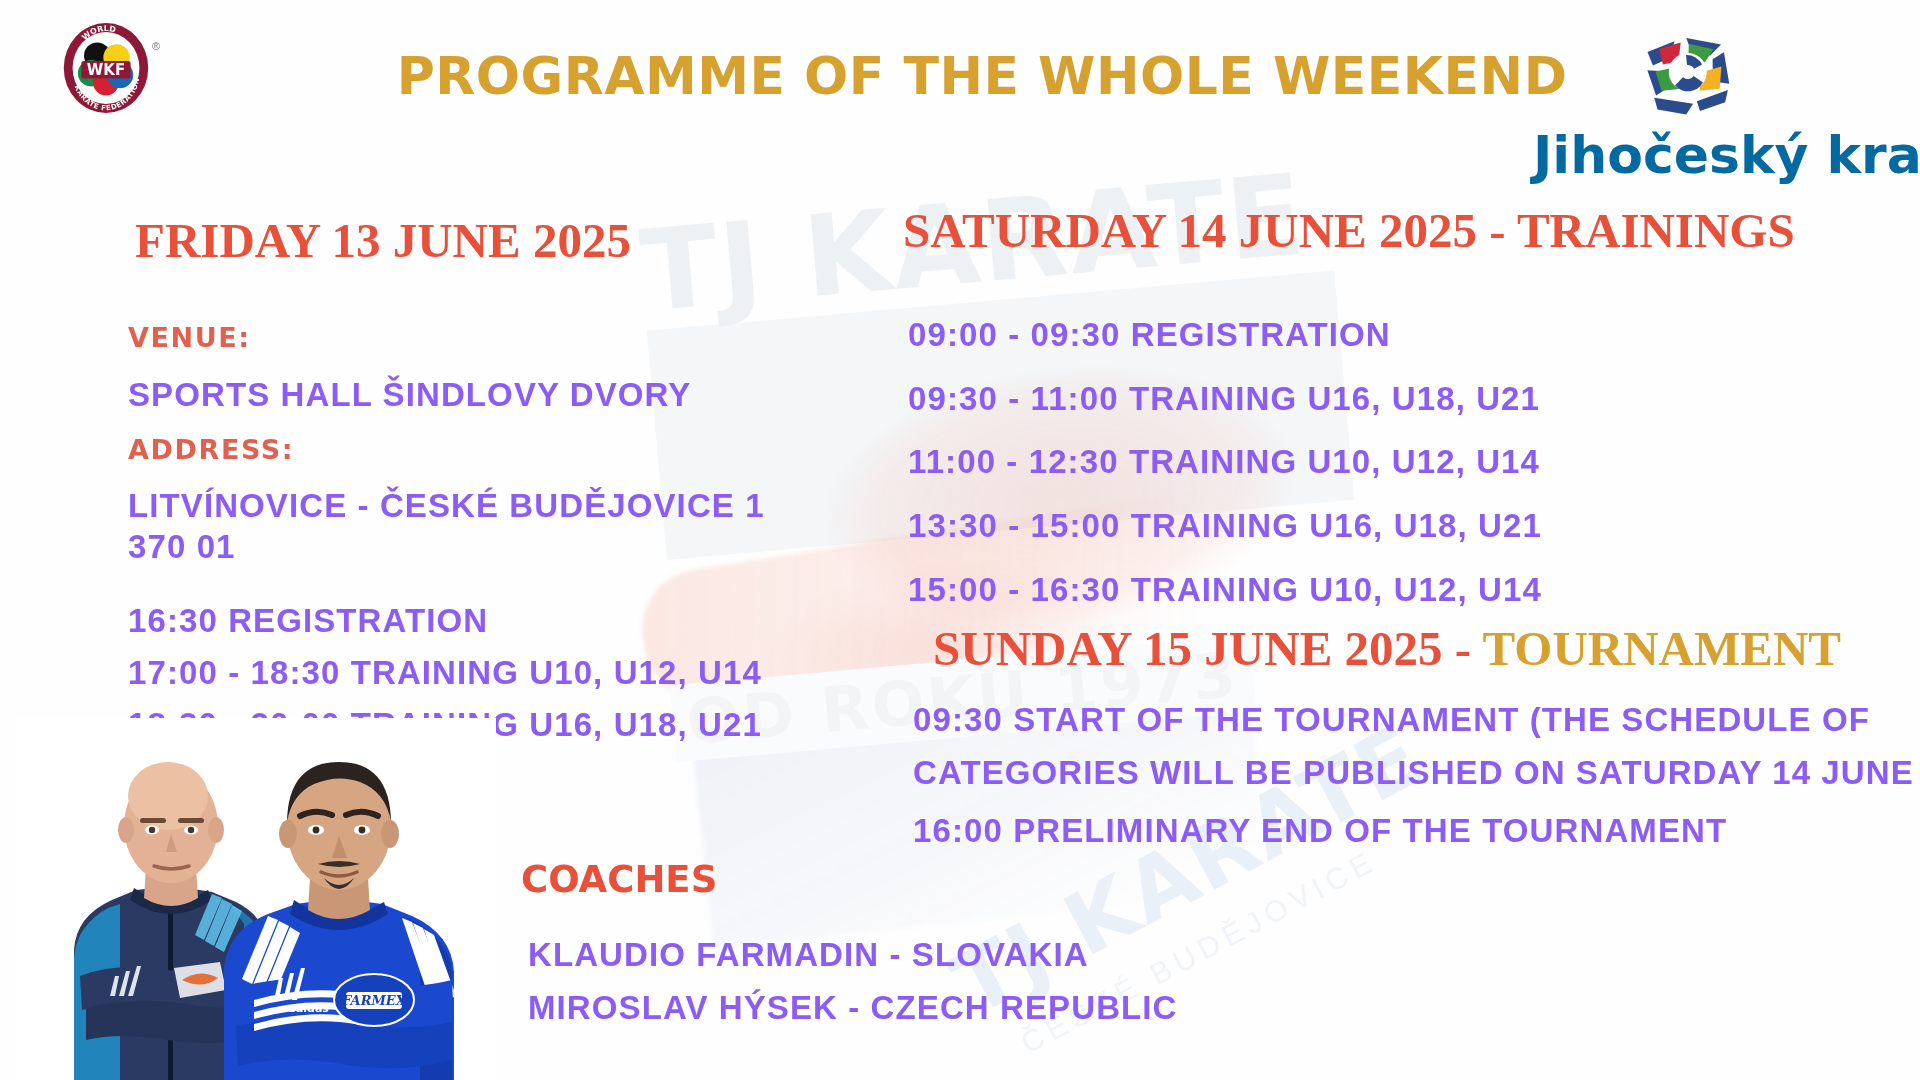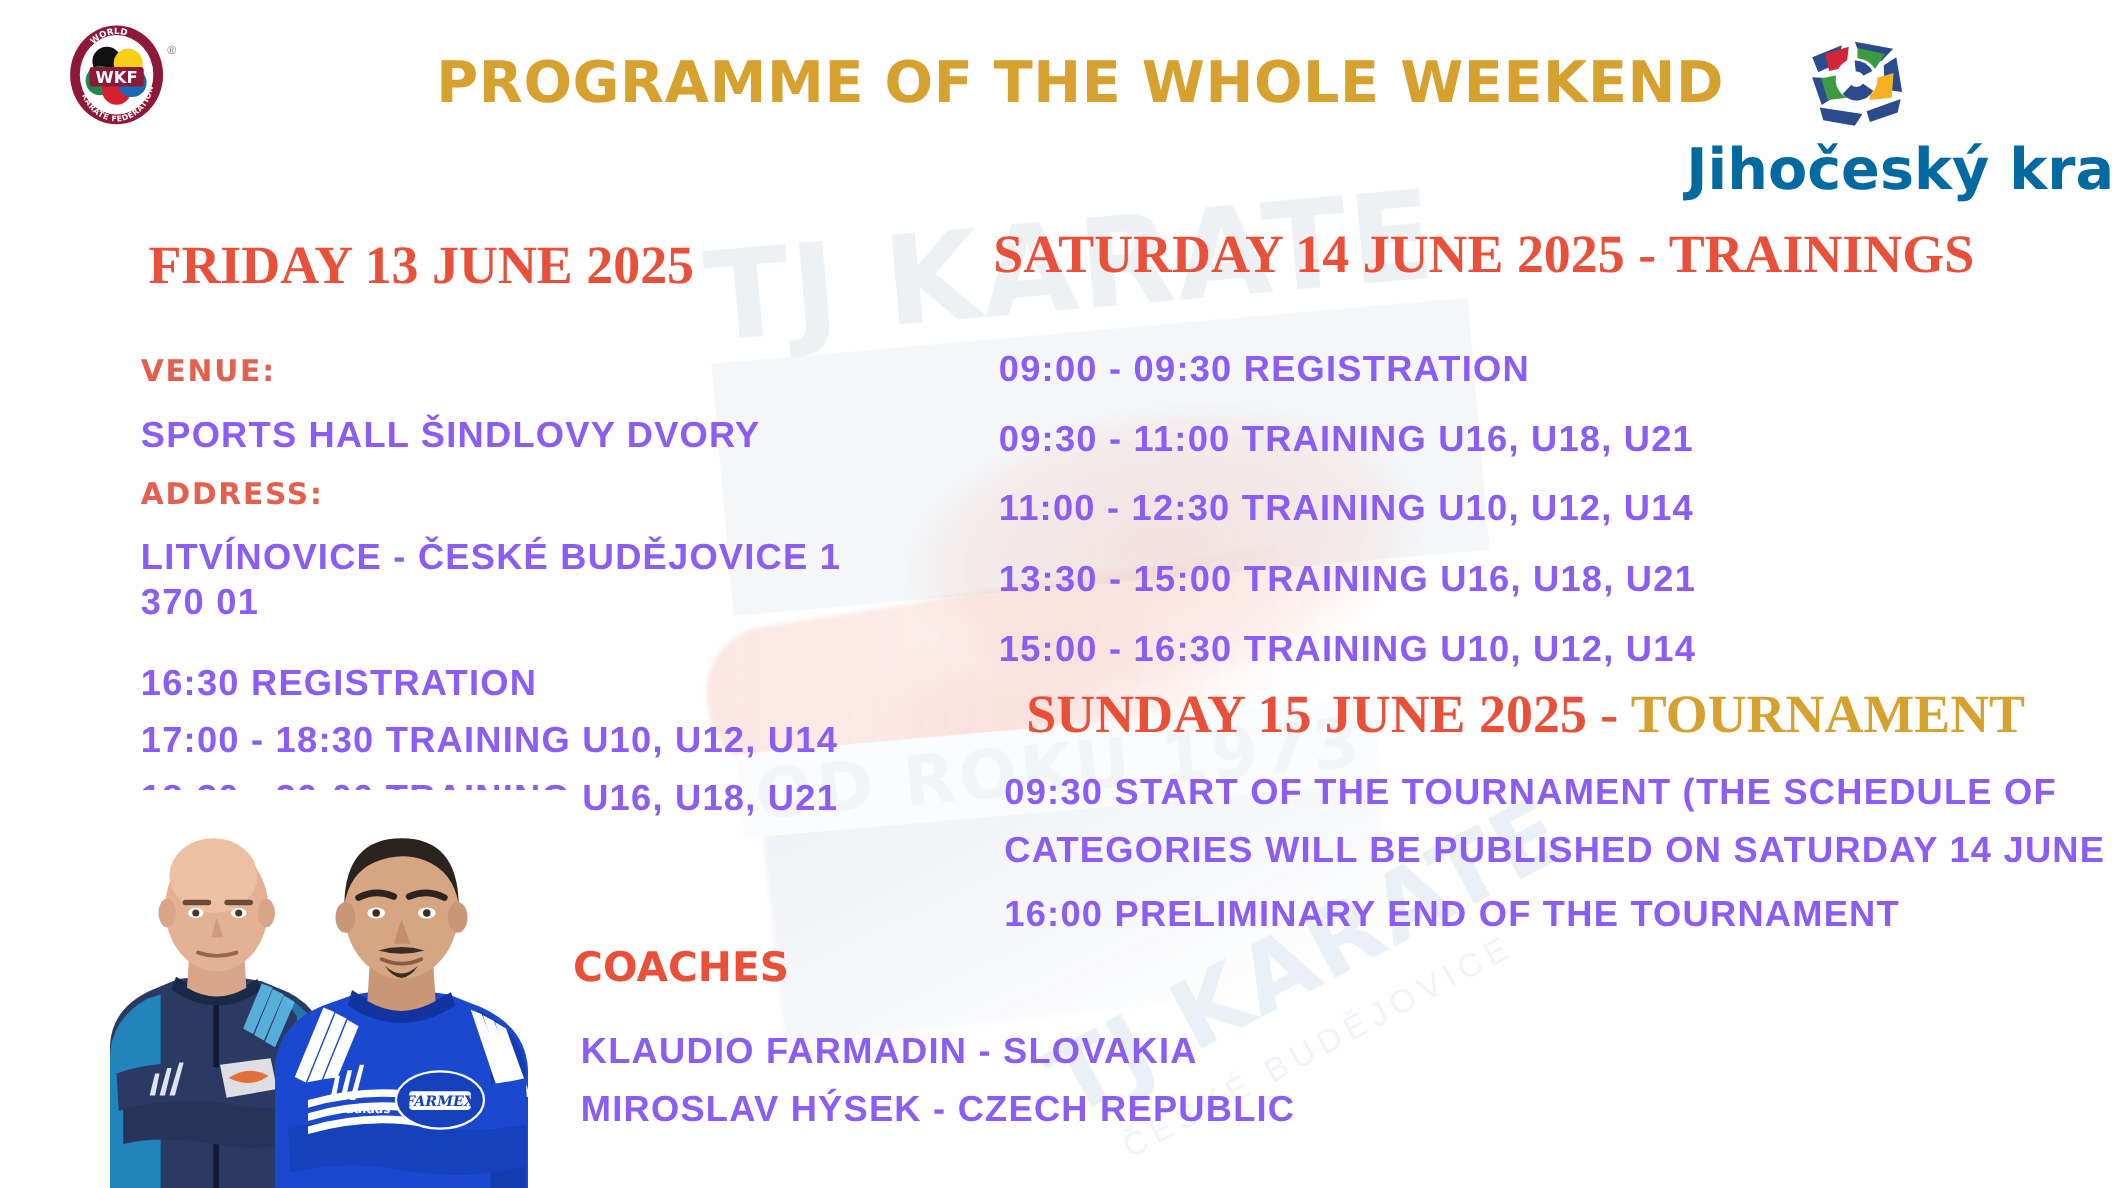--- a/index.html
+++ b/index.html
@@ -194,21 +194,21 @@
   .txt-sat-sched { left: 908px; top: 303px; line-height: 1.93; }
 
   .txt-sun-a { left: 913px; top: 694px; line-height: 1.6; }
   .txt-sun-b { left: 913px; top: 808px; }
 
   .txt-coaches { left: 528px; top: 915px; line-height: 1.62; margin-top: 13px; }
 
   
   .photo {
     position: absolute;
-    left: 42px; top: 718px;
+    left: 16px; top: 718px;
     width: 480px; height: 362px;
     overflow: hidden;
     text-align: right;
   }
 </style>
 </head>
 <body>
 
 <div class="bg-layer">
   <div class="wm-tj">

